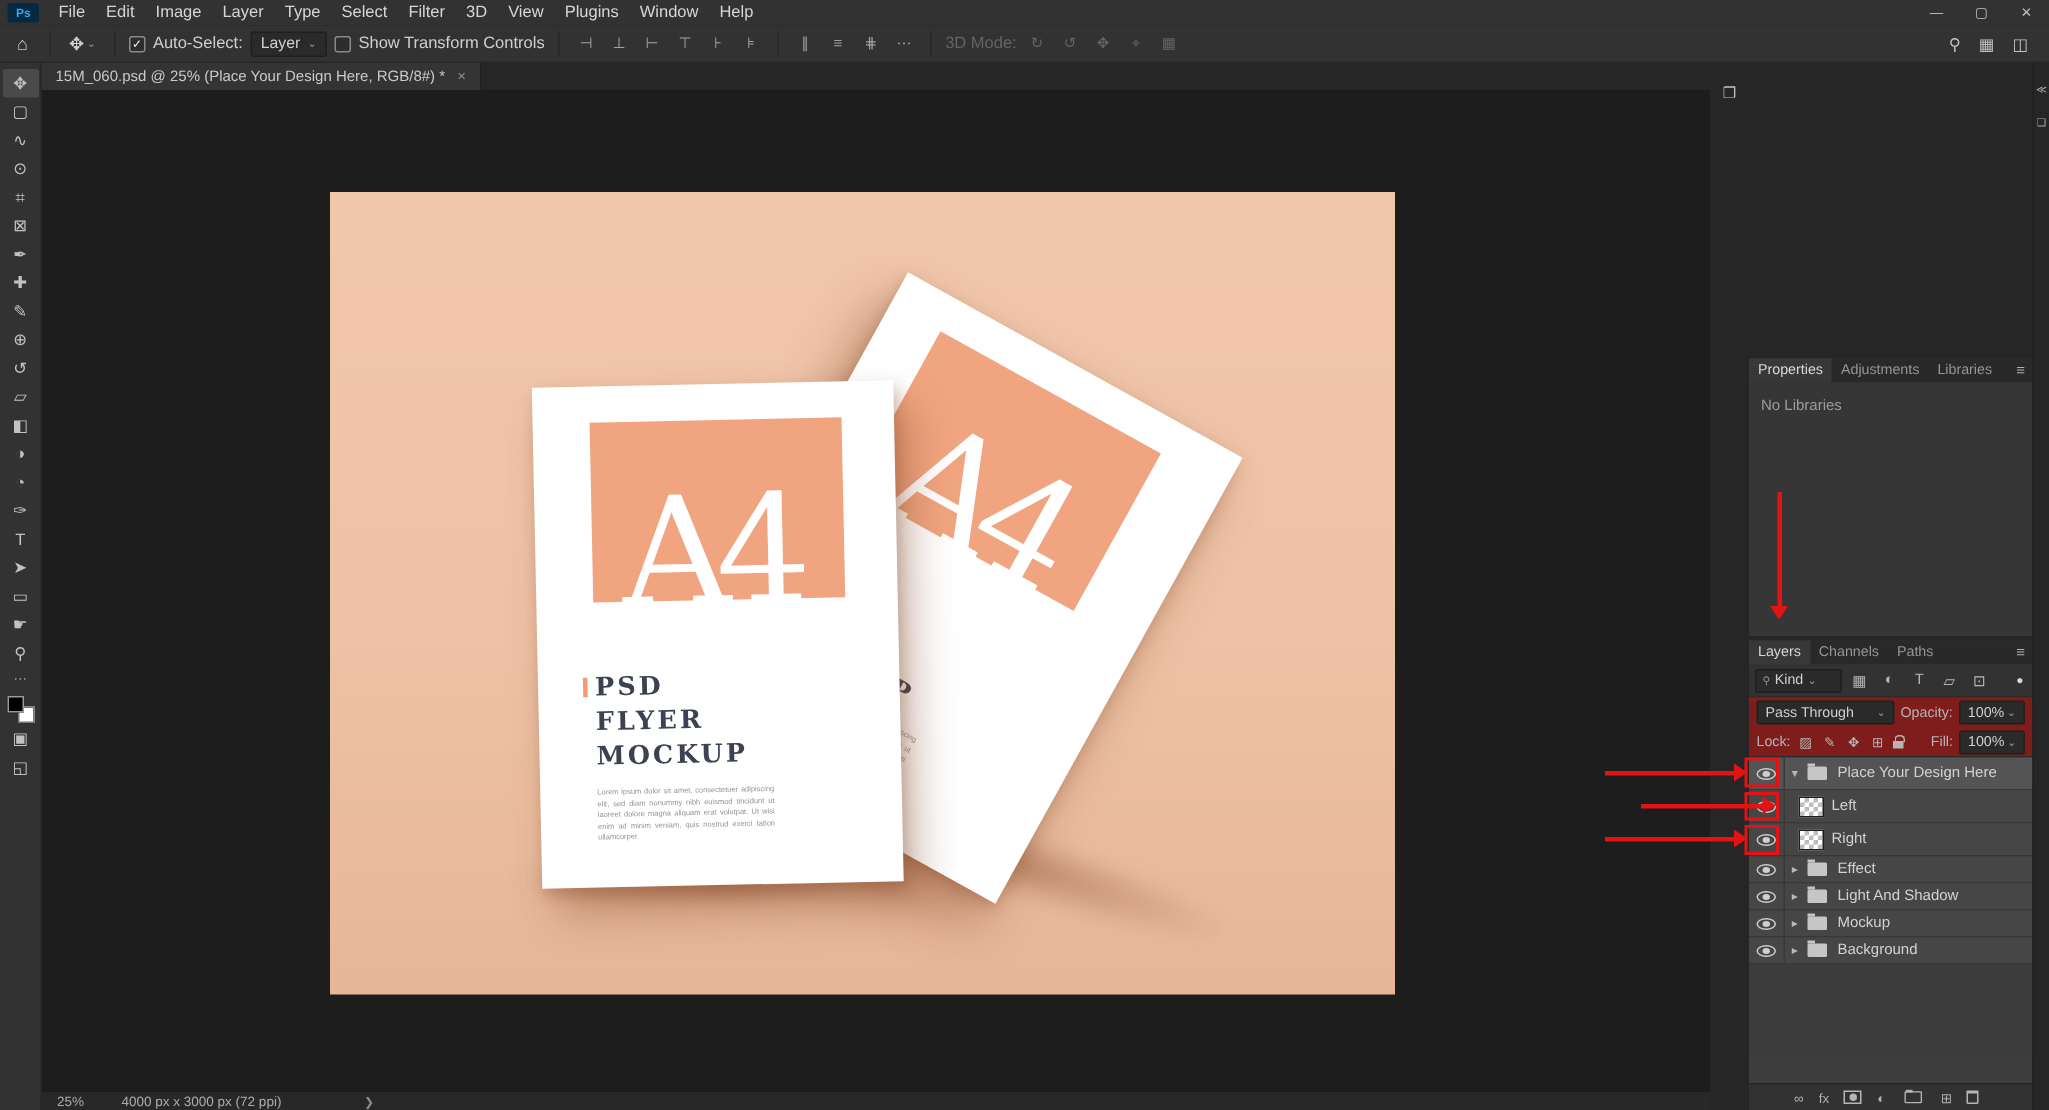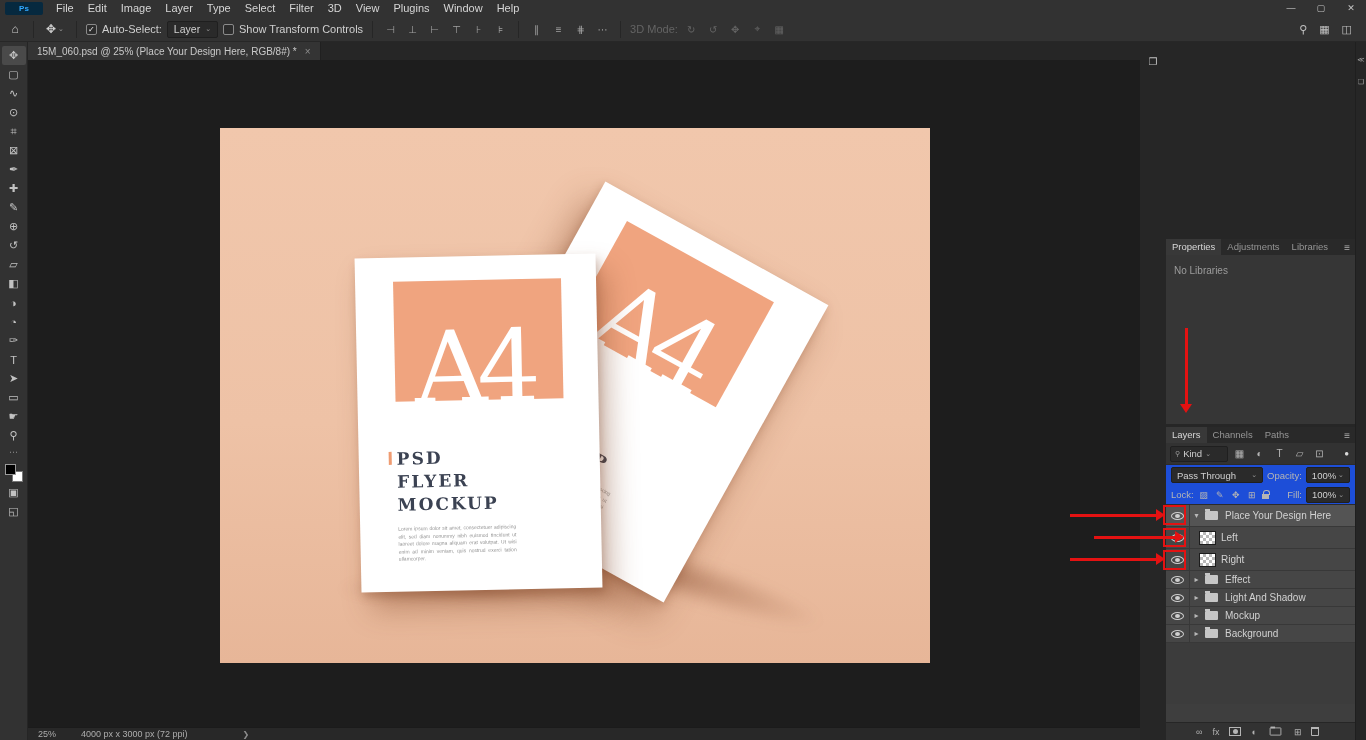--- a/index.html
+++ b/index.html
@@ -3,21 +3,21 @@
 <meta charset="utf-8">
 <style>
   *{margin:0;padding:0;box-sizing:border-box}
   html,body{width:1366px;height:740px;overflow:hidden;background:#1d1d1d;
     font-family:"Liberation Sans",sans-serif;}
   .app{position:relative;width:1366px;height:740px;background:#1d1d1d}
 
   
   .menubar{position:absolute;left:0;top:0;width:1366px;height:17px;background:#323232;
     display:flex;align-items:center;z-index:40}
-  .ps-logo{width:38px;height:13px;margin:0 6px 0 5px;background:#06293f;color:#31a8ff;
+  .ps-logo{width:21px;height:13px;margin:0 6px 0 5px;background:#06293f;color:#31a8ff;
     font-size:8px;font-weight:bold;display:flex;align-items:center;justify-content:center;border-radius:2px}
   .menu-item{padding:0 7px;font-size:11px;color:#d6d6d6;line-height:17px}
   .win-controls{margin-left:auto;display:flex}
   .win-btn{width:30px;text-align:center;color:#c3c3c3;font-size:9px;line-height:17px}
 
   
   .optionsbar{position:absolute;left:0;top:17px;width:1366px;height:25px;background:#323232;
     border-bottom:1px solid #272727;display:flex;align-items:center;gap:5px;padding-left:6px;
     font-size:11px;color:#cfcfcf;z-index:39}
   .ob-icon{color:#c8c8c8;font-size:12px;width:18px;text-align:center}
@@ -111,21 +111,21 @@
   
   .layers-body{position:relative;height:297px;background:#3e3e3e}
   .filter-row{height:22px;display:flex;align-items:center;gap:3px;padding:0 4px;
     background:#323232;border-bottom:1px solid #2b2b2b}
   .kind-combo{display:flex;align-items:center;gap:3px;width:58px;height:16px;background:#2a2a2a;
     border:1px solid #1f1f1f;border-radius:2px;padding:0 4px;font-size:9.5px;color:#cfcfcf}
   .f-ic{width:17px;height:16px;display:flex;align-items:center;justify-content:center;
     color:#b5b5b5;font-size:10px}
   .f-toggle{margin-left:auto;color:#d9d9d9;font-size:8px;padding-right:2px}
   .blend-row,.lock-row{height:20px;display:flex;align-items:center;gap:4px;padding:0 5px;
-    background:#1d4ed8;font-size:9.5px;color:#b5b5b5}
+    background:#7f1d1d;font-size:9.5px;color:#b5b5b5}
   .lock-row{border-bottom:1px solid #2b2b2b}
   .sel-box{height:16px;background:#2a2a2a;border:1px solid #1f1f1f;border-radius:2px;
     display:flex;align-items:center;justify-content:space-between;padding:0 5px;color:#d0d0d0}
   .sel-box.w92{width:92px}.sel-box.w46{width:44px}
   .lk-ic{color:#b5b5b5;font-size:9px;width:12px;text-align:center}
   .mini-lock{width:7px;height:5px;background:#b5b5b5;position:relative;display:inline-block;margin-top:3px}
   .mini-lock::before{content:"";position:absolute;left:1px;top:-4px;width:5px;height:4px;
     border:1px solid #b5b5b5;border-bottom:none;border-radius:3px 3px 0 0}
   .push-right{margin-left:auto}
 

